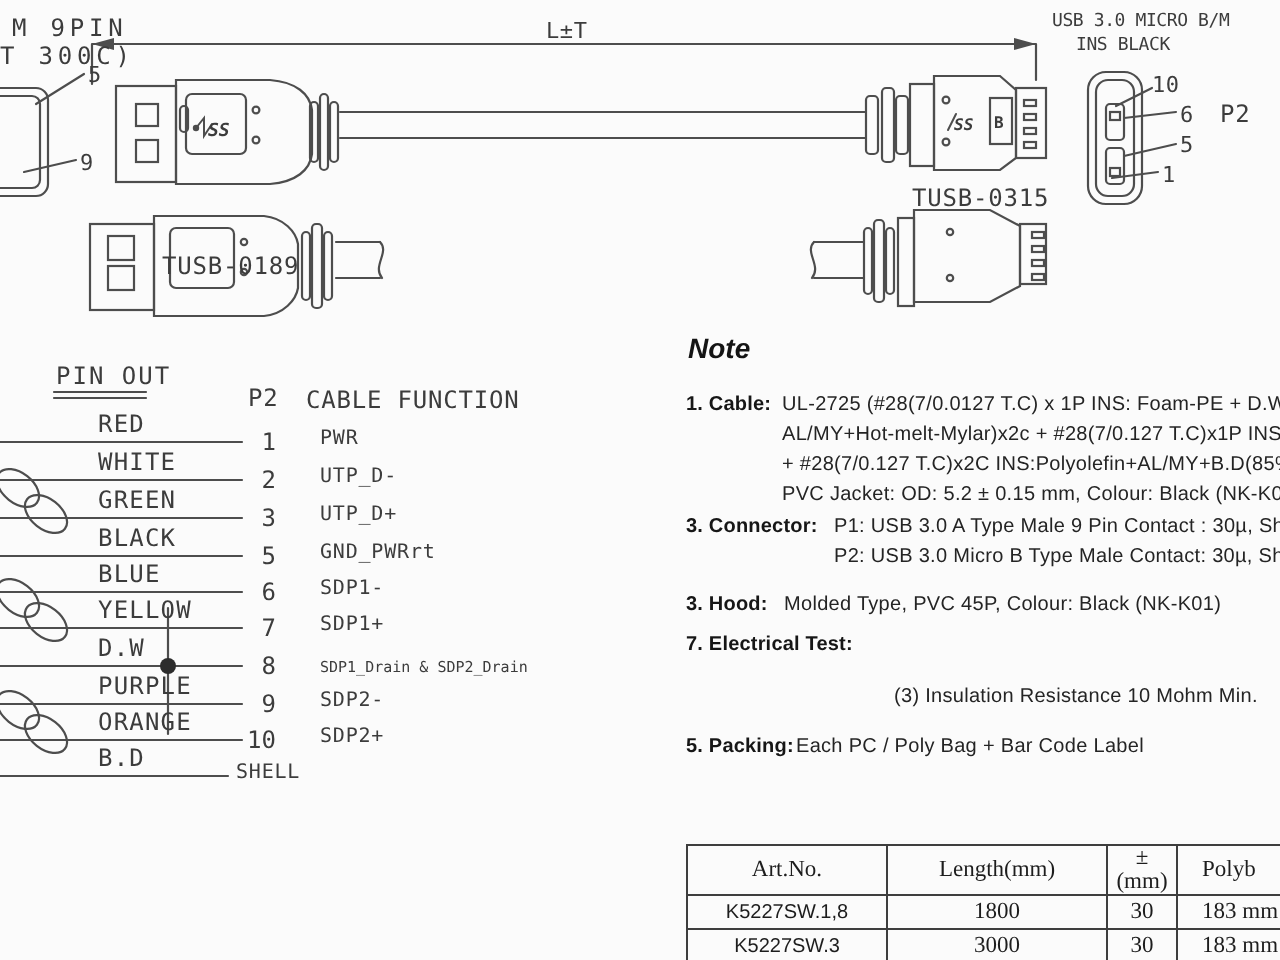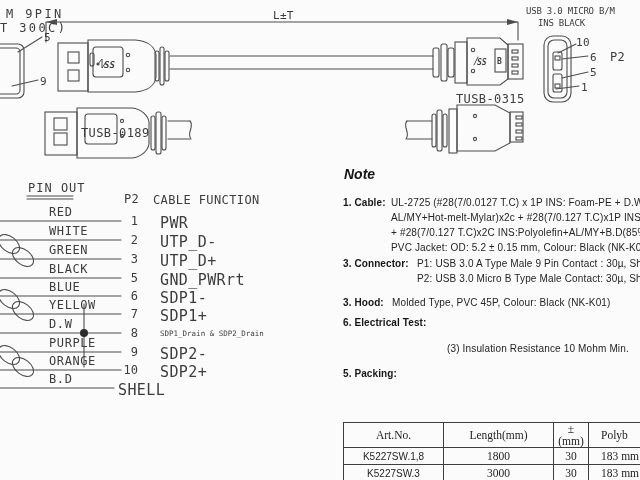--- a/index.html
+++ b/index.html
@@ -6,21 +6,21 @@
   .canvas{position:relative;width:640px;height:480px;overflow:hidden;background:#fbfbfb;}
   .cad{font-family:"DejaVu Sans Mono",monospace;color:#3c3c3c;position:absolute;white-space:nowrap;}
   .cad12{font-size:12px;letter-spacing:.4px;}
   .cad11{font-size:11px;letter-spacing:.3px;}
   .cad9{font-size:9px;letter-spacing:-.2px;}
   .wide{letter-spacing:2.4px;}
   .pinout-title{font-size:12px;letter-spacing:1px;}
   .prow{position:absolute;left:0;width:340px;height:0;}
   .prow .wire{position:absolute;left:49px;bottom:2px;font-family:"DejaVu Sans Mono",monospace;font-size:12px;letter-spacing:.6px;color:#3c3c3c;}
   .prow .pin{position:absolute;left:121px;top:-7px;width:17px;text-align:right;font-family:"DejaVu Sans Mono",monospace;font-size:12px;color:#3c3c3c;}
-  .prow .fn{position:absolute;left:160px;top:-7px;font-family:"DejaVu Sans Mono",monospace;font-size:15px;letter-spacing:.4px;color:#3c3c3c;}
+  .prow .fn{position:absolute;left:160px;top:-7px;font-family:"DejaVu Sans Mono",monospace;font-size:10px;letter-spacing:.4px;color:#3c3c3c;}
   .prow.fn-small .fn{font-size:7.5px;top:-4px;letter-spacing:0;text-align:right;}
   .prow.shell .fn{left:118px;}
   .note-title{font-family:"Liberation Sans",sans-serif;font-weight:bold;font-size:14px;color:#141414;position:absolute;white-space:nowrap;}
   .nlabel{font-family:"Liberation Sans",sans-serif;font-weight:bold;font-size:10px;color:#161616;position:absolute;white-space:nowrap;letter-spacing:.1px;}
   .nline{font-family:"Liberation Sans",sans-serif;font-size:10px;color:#242424;position:absolute;white-space:nowrap;letter-spacing:.15px;}
   table.spec{position:absolute;left:343px;top:422px;border-collapse:collapse;table-layout:fixed;width:350px;font-family:"Liberation Serif",serif;font-size:11.5px;color:#1d1d1d;}
   table.spec th,table.spec td{border:1px solid #3e3e3e;text-align:center;font-weight:normal;padding:0;height:16px;}
   table.spec tr.hdr th{height:17px;}
   table.spec td.artno{font-family:"Liberation Sans",sans-serif;font-size:10px;}
   table.spec .lastcol{text-align:left;padding-left:12px;}
@@ -254,24 +254,25 @@
   <div class="nline" style="left:391px;top:227px;">+ #28(7/0.127 T.C)x2C  INS:Polyolefin+AL/MY+B.D(85%</div>
   <div class="nline" style="left:391px;top:242px;">PVC Jacket: OD: 5.2 ± 0.15 mm, Colour: Black (NK-K01</div>
 
   <div class="nlabel" style="left:343px;top:258px;">3. Connector:</div>
   <div class="nline" style="left:417px;top:258px;">P1: USB 3.0 A Type Male 9 Pin Contact : 30µ, She</div>
   <div class="nline" style="left:417px;top:273px;">P2: USB 3.0 Micro B Type Male Contact: 30µ, She</div>
 
   <div class="nlabel" style="left:343px;top:297px;">3. Hood:</div>
   <div class="nline" style="left:392px;top:297px;">Molded Type, PVC 45P, Colour: Black (NK-K01)</div>
 
-  <div class="nlabel" style="left:343px;top:317px;">6. Electrical Test:</div>
+  <div class="nlabel" style="left:343px;top:317px;">7. Electrical Test:</div>
   <div class="nline" style="left:447px;top:343px;">(3) Insulation Resistance 10 Mohm Min.</div>
 
   <div class="nlabel" style="left:343px;top:368px;">5. Packing:</div>
+  <div class="nline" style="left:398px;top:368px;">Each PC / Poly Bag + Bar Code Label</div>
 
   <table class="spec">
     <colgroup>
         <col style="width:100px">
         <col style="width:110px">
         <col style="width:35px">
         <col style="width:105px">
       </colgroup>
     <tbody>
         <tr class="hdr">

